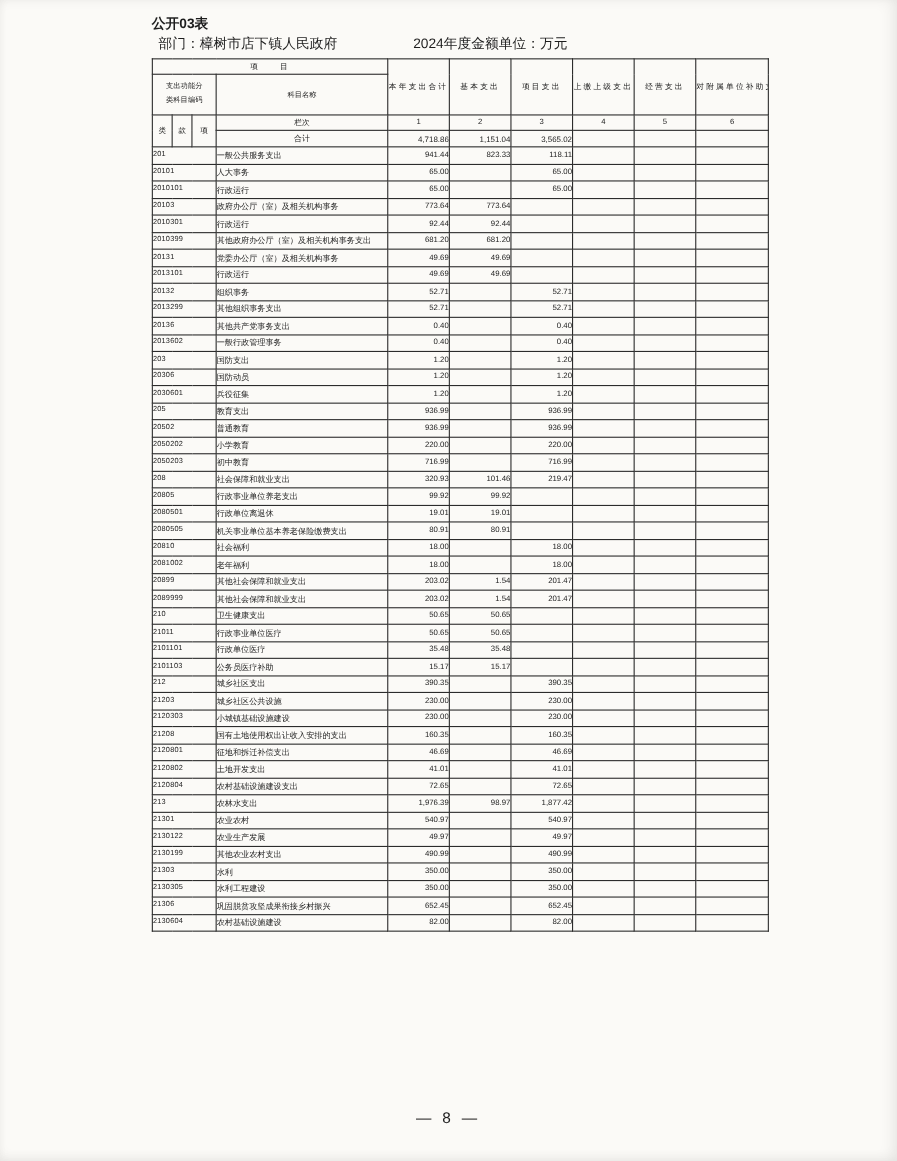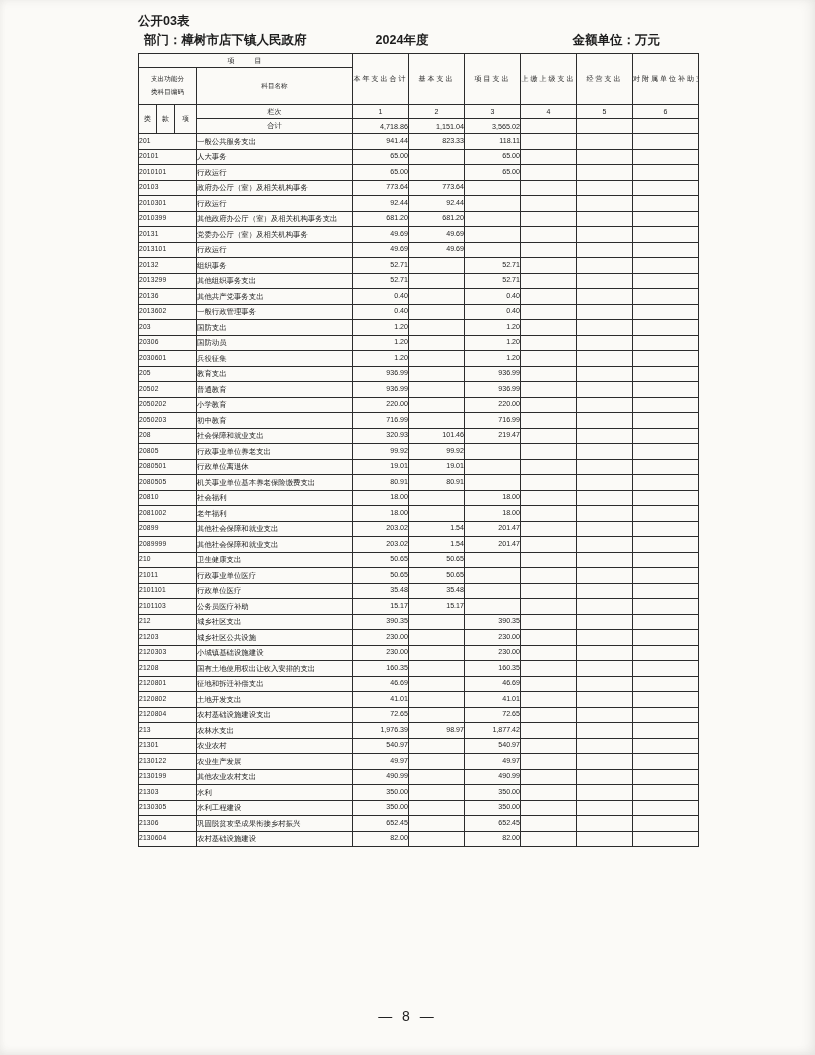--- a/index.html
+++ b/index.html
@@ -16,26 +16,26 @@
   .title {
     margin-top:84px; text-align:center;
     font-size:25px; font-weight:bold; letter-spacing:7px;
   }
   .table-no {
     margin-top:13px; text-align:left; padding-right:38px;
     font-size:12.5px; font-weight:bold;
   }
   .meta {
     display:flex; align-items:baseline;
-    font-size:12.5px; font-weight:bold;
+    font-size:12.5px; font-weight:normal;
     margin-top:2px; margin-bottom:4px;
   }
   .meta .dept { flex:1 1 0; text-align:left; padding-left:6px; white-space:nowrap; }
   .meta .year { flex:0 0 auto; white-space:nowrap;text-align:right; }
-  .meta .unit { flex:1 1 0; text-align:right; padding-right:38px; white-space:nowrap; }
+  .meta .unit { flex:1 1 0; padding-right:38px; white-space:nowrap; }
 
   table.fin {
     width:560px; border-collapse:collapse; table-layout:fixed;padding-left:36px;
   }
   table.fin th, table.fin td {
     border:1px solid #2c2c2c; padding:0; font-weight:normal;
     overflow:hidden; white-space:nowrap; vertical-align:middle;
   }
   table.fin { border:1.5px solid #222; }
   thead th { text-align:center; }

